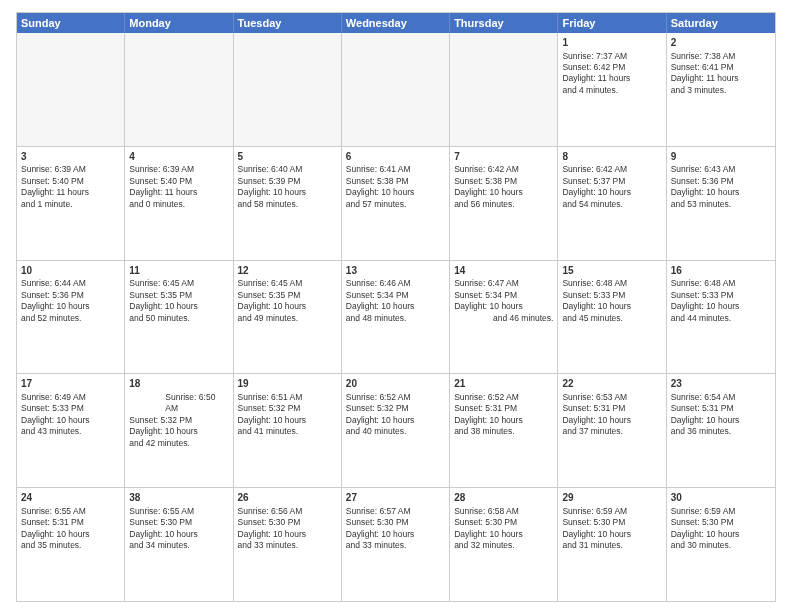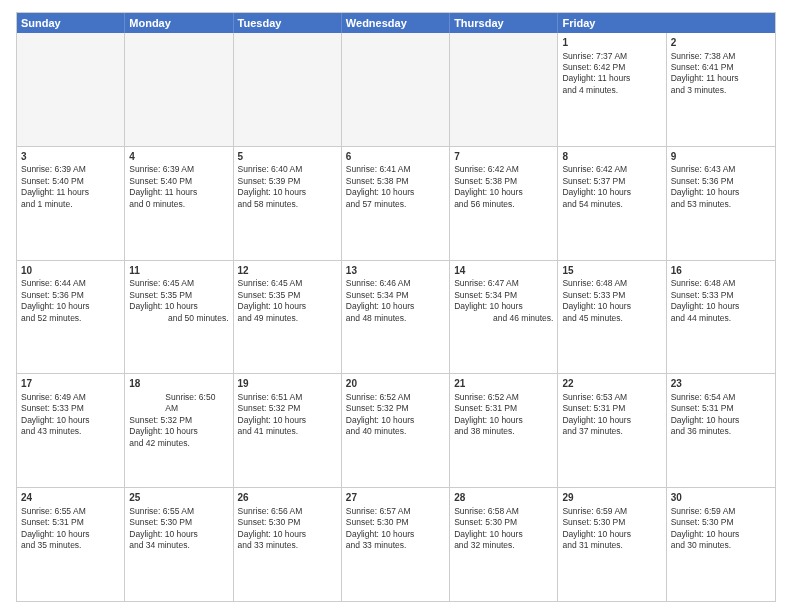--- a/index.html
+++ b/index.html
@@ -115,20 +115,21 @@
 
 <div class="page">
   <div class="calendar">
     <div class="cal-header" id="cal-header-row">
         <div class="cal-header-cell">Sunday</div>
         <div class="cal-header-cell">Monday</div>
         <div class="cal-header-cell">Tuesday</div>
         <div class="cal-header-cell">Wednesday</div>
         <div class="cal-header-cell">Thursday</div>
         <div class="cal-header-cell">Friday</div>
+        <div class="cal-header-cell">Saturday</div>
       </div>
     <div class="cal-body" id="cal-body">
         <div class="cal-row">
           <div class="cal-cell empty"></div>
           <div class="cal-cell empty"></div>
           <div class="cal-cell empty"></div>
           <div class="cal-cell empty"></div>
           <div class="cal-cell empty"></div>
           <div class="cal-cell">
             <span class="day-num">1</span>
@@ -202,21 +203,21 @@
             <span style="display: block;">Sunrise: 6:44 AM</span>
             <span style="display: block;">Sunset: 5:36 PM</span>
             <span style="display: block;">Daylight: 10 hours</span>
             <span style="display: block;">and 52 minutes.</span>
           </div>
           <div class="cal-cell">
             <span class="day-num">11</span>
             <span style="display: block;">Sunrise: 6:45 AM</span>
             <span style="display: block;">Sunset: 5:35 PM</span>
             <span style="display: block;">Daylight: 10 hours</span>
-            <span style="display: block; text-align: right;">and 50 minutes.</span>
+            <span style="display: block;">and 50 minutes.</span>
           </div>
           <div class="cal-cell">
             <span class="day-num">12</span>
             <span style="display: block;">Sunrise: 6:45 AM</span>
             <span style="display: block;">Sunset: 5:35 PM</span>
             <span style="display: block;">Daylight: 10 hours</span>
             <span style="display: block;">and 49 minutes.</span>
           </div>
           <div class="cal-cell">
             <span class="day-num">13</span>
@@ -300,21 +301,21 @@
         </div>
         <div class="cal-row">
           <div class="cal-cell">
             <span class="day-num">24</span>
             <span style="display: block;">Sunrise: 6:55 AM</span>
             <span style="display: block;">Sunset: 5:31 PM</span>
             <span style="display: block;">Daylight: 10 hours</span>
             <span style="display: block;">and 35 minutes.</span>
           </div>
           <div class="cal-cell">
-            <span class="day-num">25</span>
+            <span class="day-num">38</span>
             <span style="display: block;">Sunrise: 6:55 AM</span>
             <span style="display: block;">Sunset: 5:30 PM</span>
             <span style="display: block;">Daylight: 10 hours</span>
             <span style="display: block;">and 34 minutes.</span>
           </div>
           <div class="cal-cell">
             <span class="day-num">26</span>
             <span style="display: block;">Sunrise: 6:56 AM</span>
             <span style="display: block;">Sunset: 5:30 PM</span>
             <span style="display: block;">Daylight: 10 hours</span>

